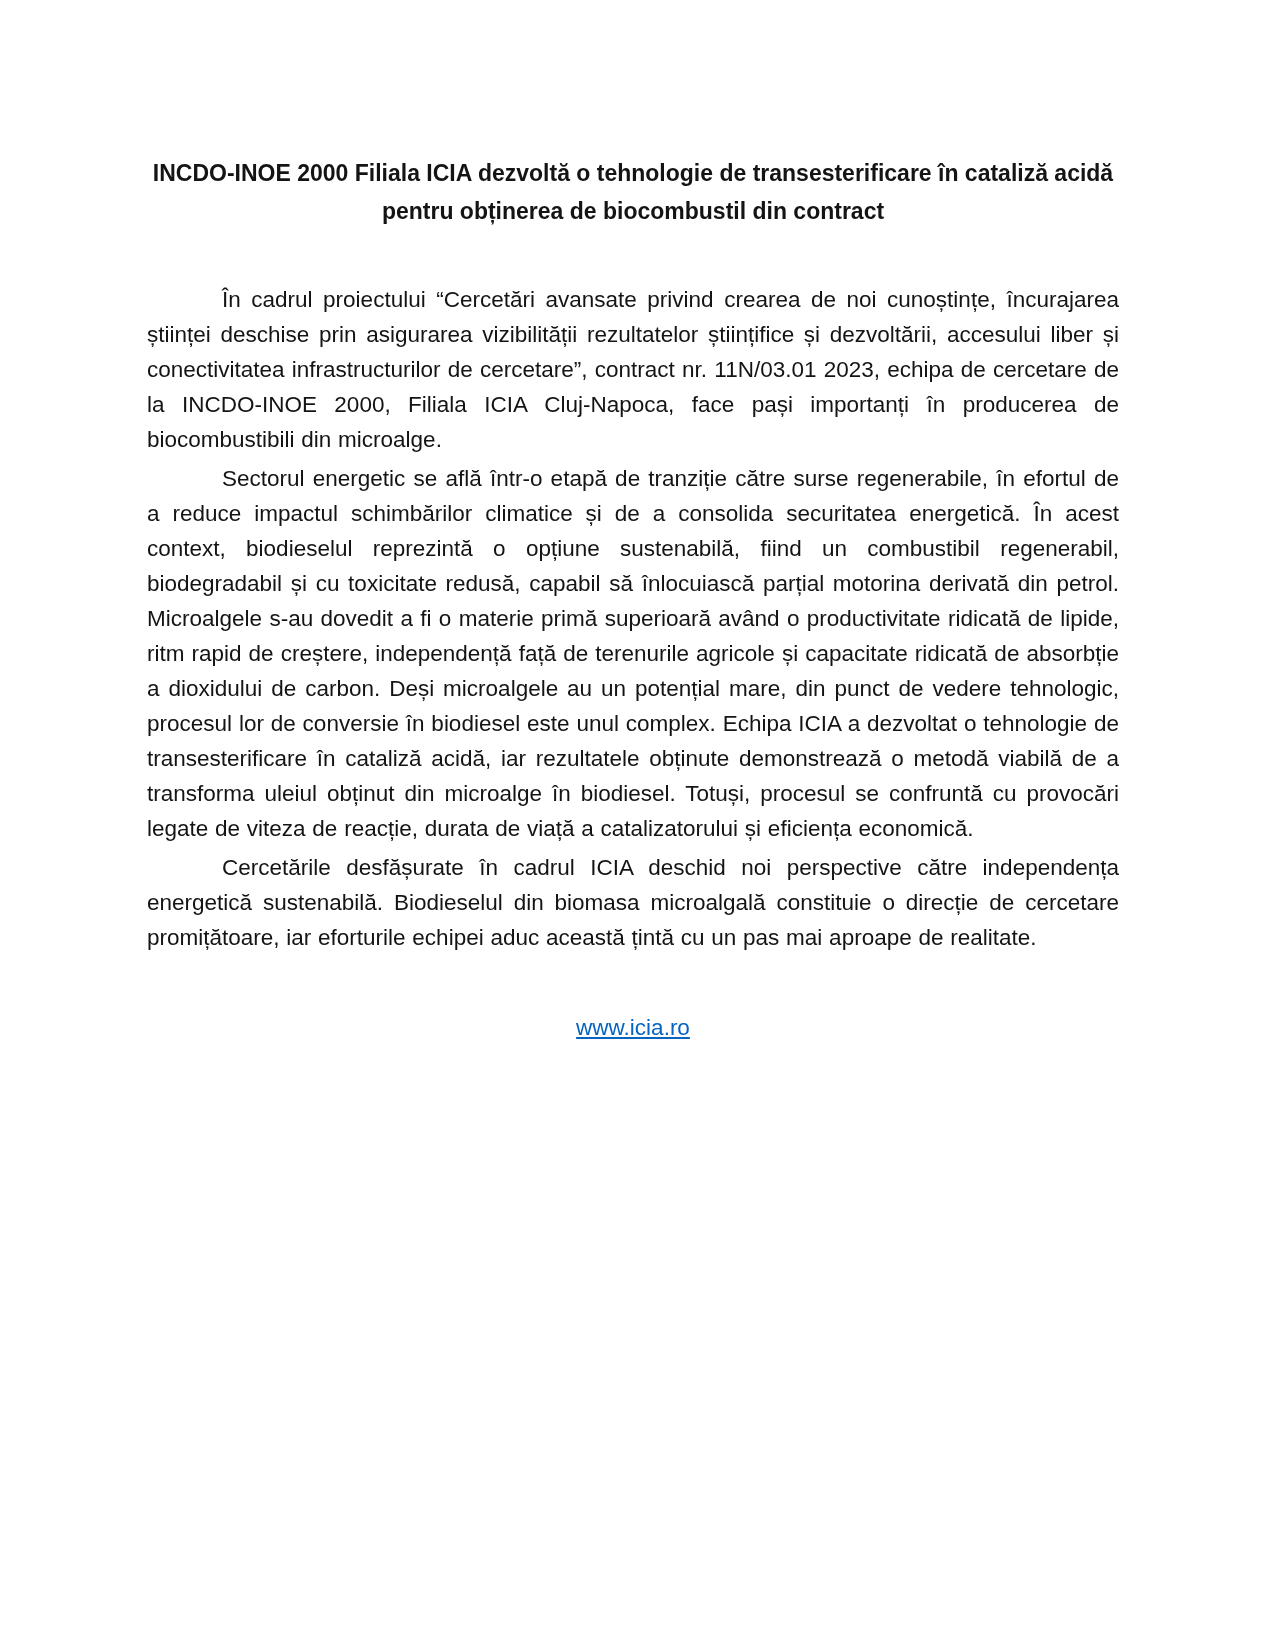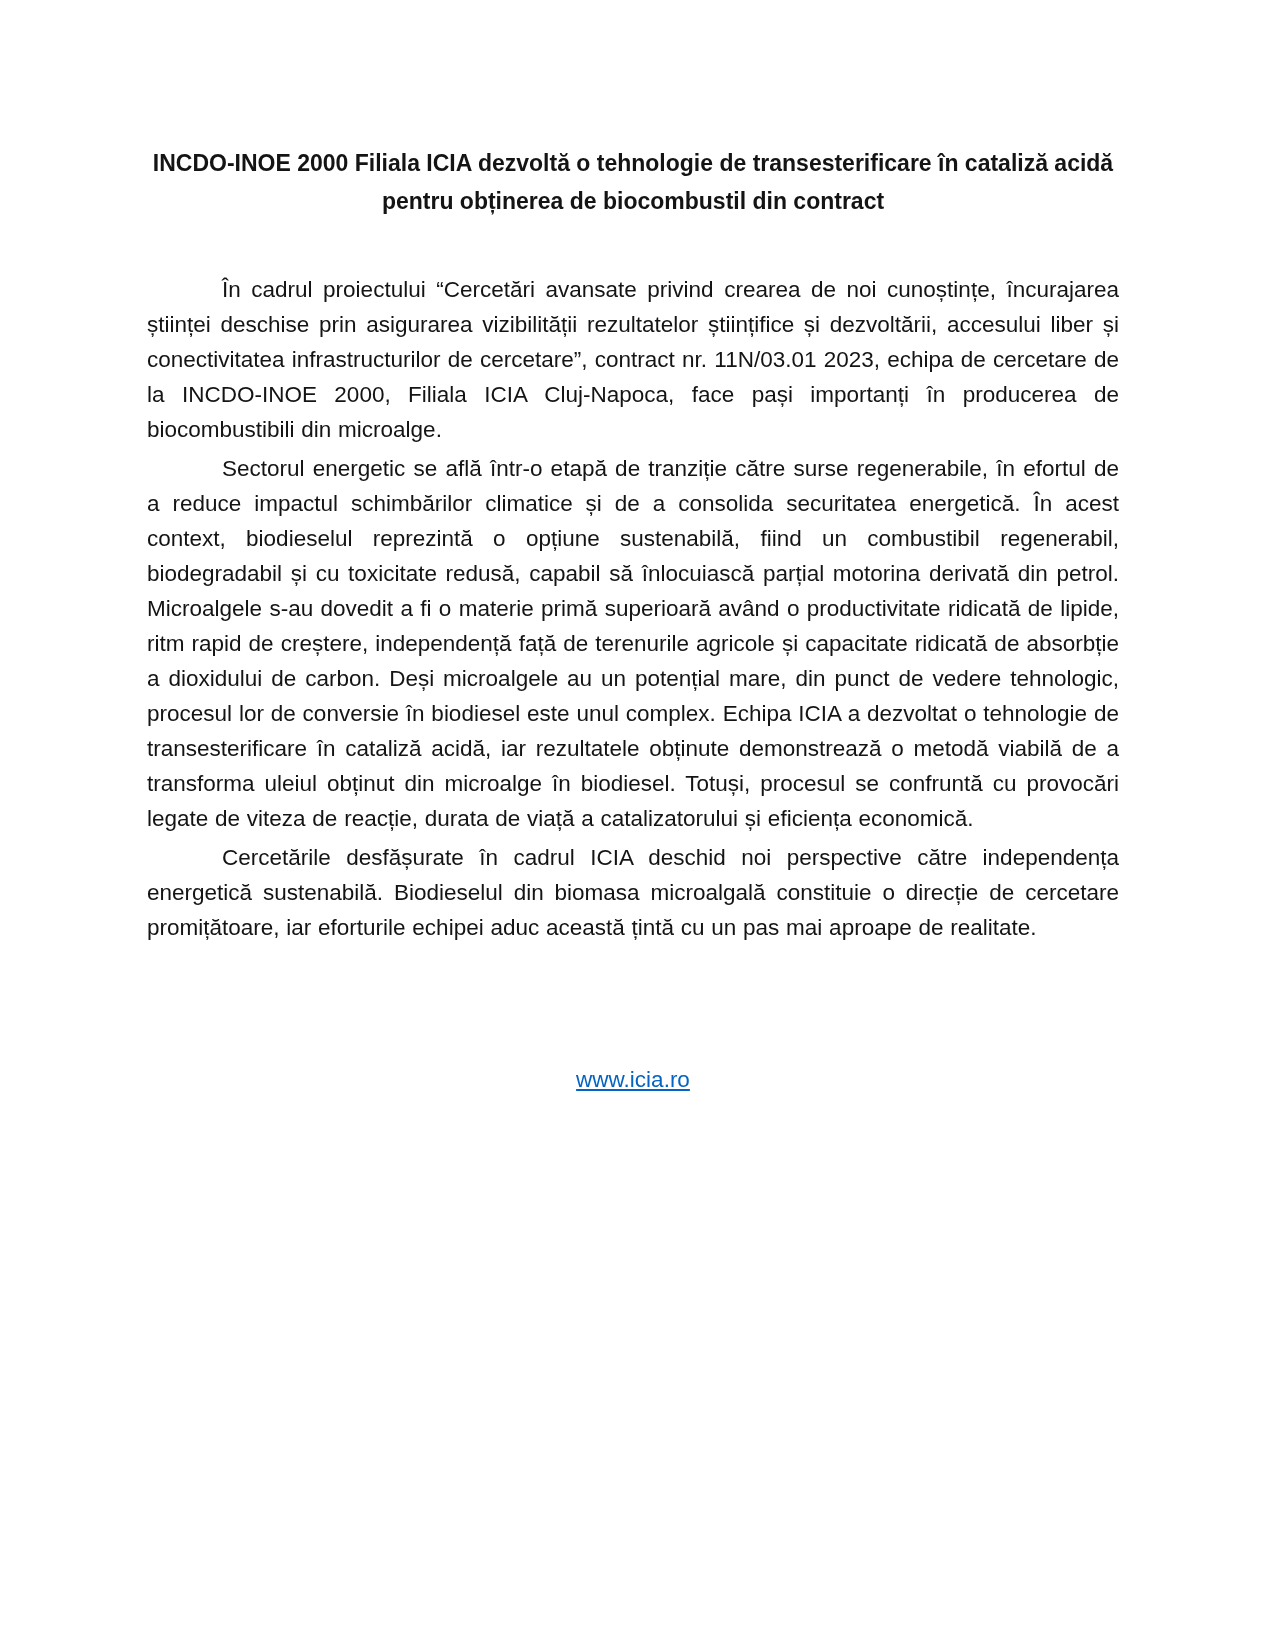--- a/index.html
+++ b/index.html
@@ -17,36 +17,36 @@
     color: #141414;
     box-sizing: border-box;
     padding: 142px 152px 0 143px; 
   }
   .doc-title {
     text-align: center;
     font-weight: bold;
     font-size: 23px;
     line-height: 38px;
     color: #141414;
-    margin: 2px 0 52px 0;
+    margin: 12px 0 52px 0;
   }
   .doc-title .title-line {
     display: block;
   }
   .doc-body p {
     margin: 4px;
     font-size: 22.5px;
     line-height: 35px;
     text-align: justify;
     text-indent: 75px;
     color: #141414;
     word-spacing: 0.5px;
   }
   .doc-footer {
-    margin-top: 117px;
+    margin-top: 55px;
     text-align: center;
     font-size: 22.5px;
     line-height: 35px;
   }
   .doc-footer a {
     color: #0563C1;
     text-decoration: underline;
     cursor: pointer;
   }
 </style>

